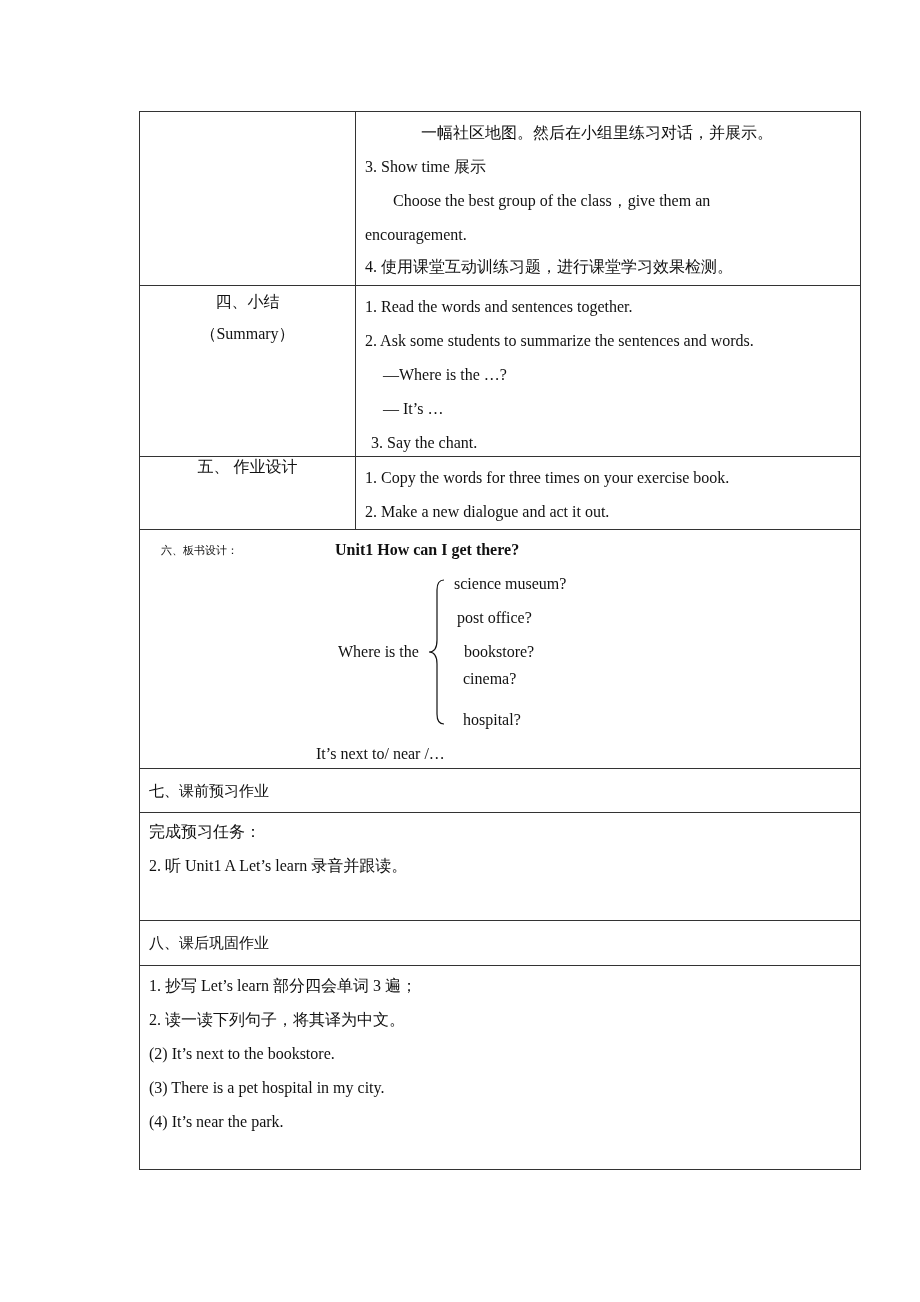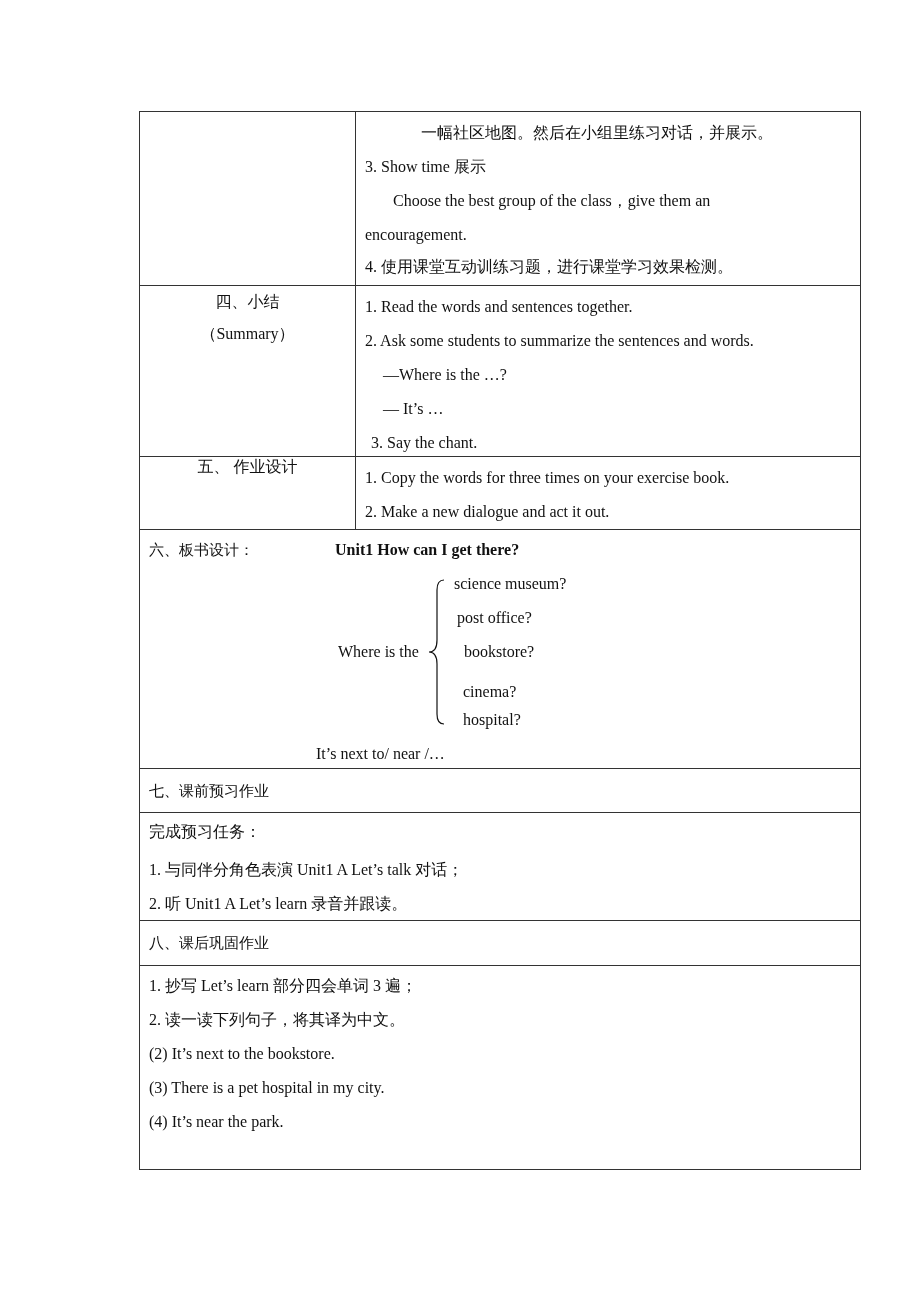--- a/index.html
+++ b/index.html
@@ -50,42 +50,41 @@
       <div class="cell-left">
         <div style="font-family:Liberation Serif, serif;font-size:16px;">五、  作业设计</div>
       </div>
       <div class="cell-right" style="padding-top:4px;">
         <div class="line">1. Copy the words for three times on your exercise book.</div>
         <div class="line">2. Make a new dialogue and act it out.</div>
       </div>
     </div>
 
     <div class="row" style="height:239px;">
-      <div class="abs full" style="left:0;top:10px;font-family:Liberation Serif, serif;font-size:15px;">六、板书设计：</div>
+      <div class="abs full" style="left:12px;top:10px;font-family:Liberation Serif, serif;font-size:11px;">六、板书设计：</div>
       <div class="abs bold" style="left:195px;top:10px;">Unit1 How can I get there?</div>
       <div class="abs" style="left:166px;top:112px;margin-left:32px;">Where is the</div>
       <svg class="abs" style="left:287px;top:48px;" width="20" height="148" viewBox="0 0 20 148">
         <path d="M17 2 Q10 2 10 12 L10 62 Q10 74 2 74 Q10 74 10 86 L10 136 Q10 146 17 146" fill="none" stroke="#111" stroke-width="1.2"></path>
       </svg>
       <div class="abs" style="left:314px;top:44px;">science museum?</div>
       <div class="abs" style="left:317px;top:78px;">post office?</div>
       <div class="abs" style="left:324px;top:112px;">bookstore?</div>
-      <div class="abs" style="left:323px;top:152px;">cinema?</div>
+      <div class="abs" style="left:323px;top:139px;">cinema?</div>
       <div class="abs" style="left:323px;top:180px;">hospital?</div>
       <div class="abs" style="left:176px;top:214px;">It’s next to/ near /…</div>
     </div>
 
     <div class="row" style="height:44px;">
       <div class="abs full" style="left:0;top:12px;font-family:'DejaVu Sans',sans-serif;font-size:15px;">七、课前预习作业</div>
     </div>
 
     <div class="row" style="height:108px;">
       <div class="full" style="padding-top:2px;">
         <div class="line">完成预习任务：</div>
-        <div class="line" style="margin-top:4px;">1.  与同伴分角色表演 Unit1 A Let’s talk 对话；</div>
         <div class="line">2.  听 Unit1 A Let’s learn 录音并跟读。</div>
       </div>
     </div>
 
     <div class="row" style="height:45px;">
       <div class="abs full" style="left:0;top:12px;font-family:'DejaVu Sans',sans-serif;font-size:15px;">八、课后巩固作业</div>
     </div>
 
     <div class="row" style="height:203px;">
       <div class="full" style="padding-top:3px;">

